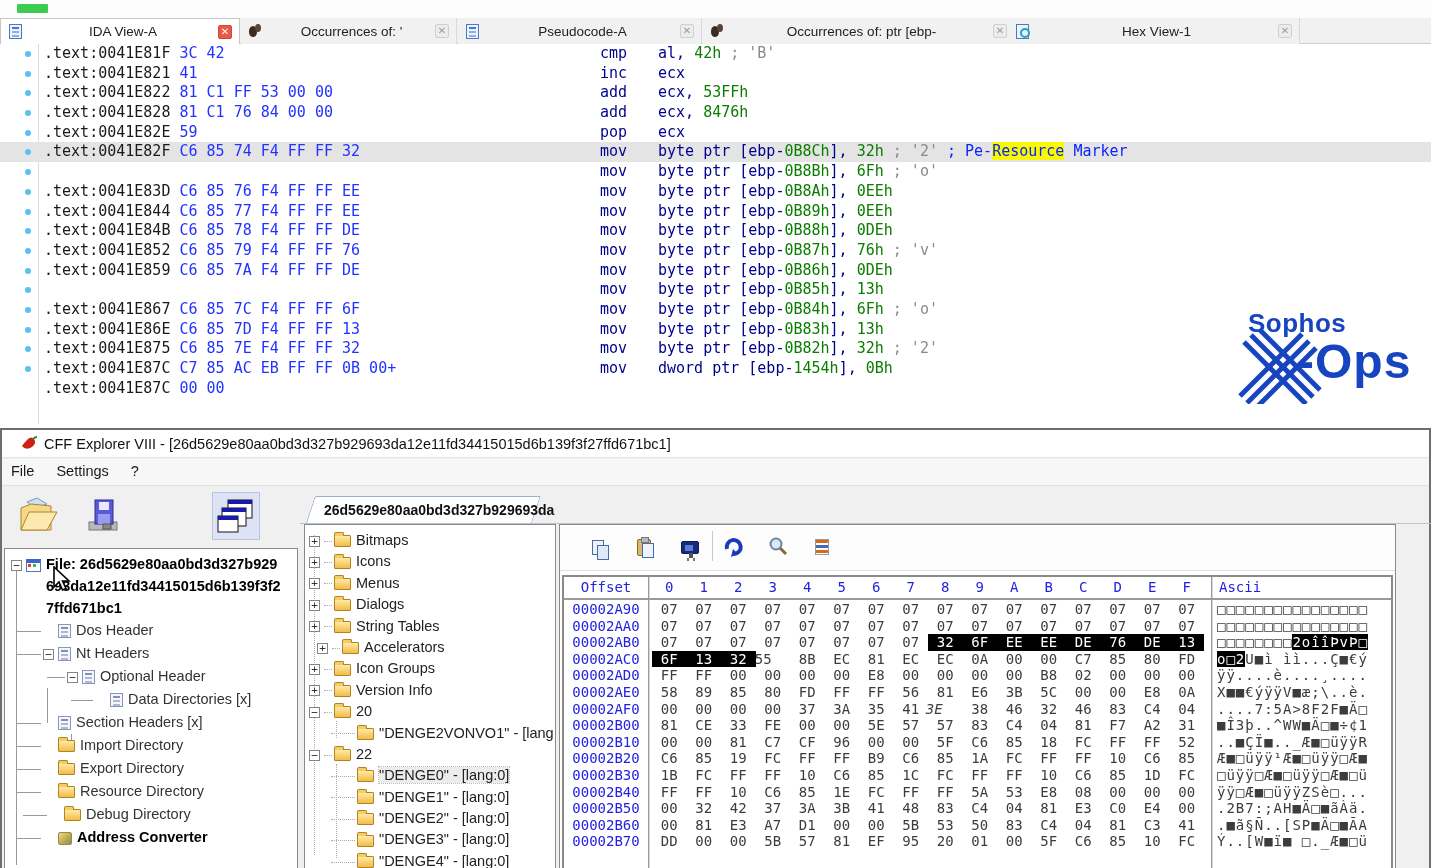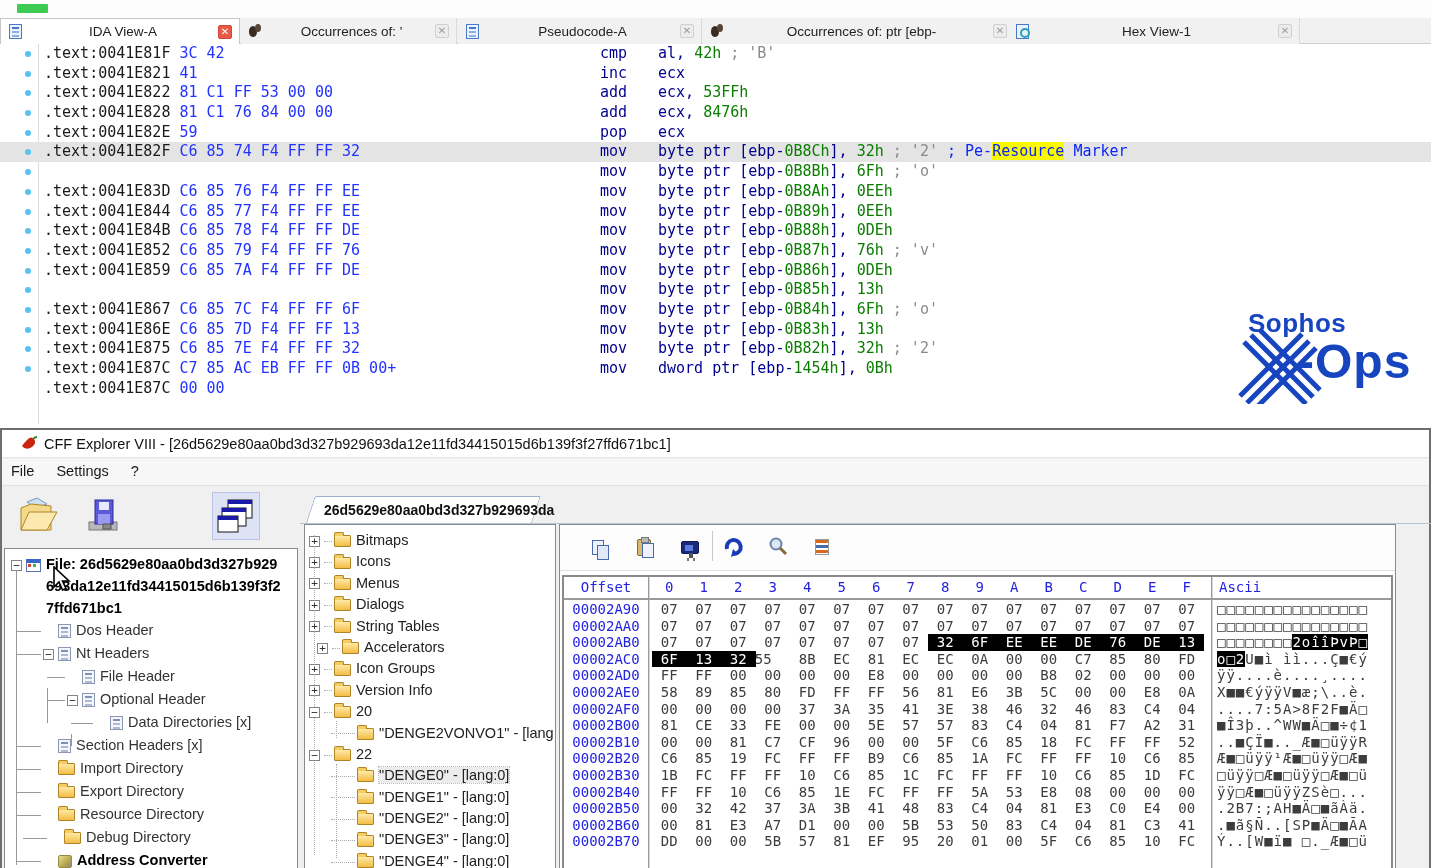--- a/index.html
+++ b/index.html
@@ -241,21 +241,20 @@
       </div>
     </div>
 
     <div class="left-panel" id="left-tree">
       <div class="trunk" style="left:11px; top:20px; height:296px"></div>
       <div class="trunk" style="left:42px; top:139px; height:35px"></div>
       <div class="trunk" style="left:66px; top:185px; height:12px"></div>
     <div class="lt-row lt-root" style="padding-left: 6px;"><span class="expander">−</span><span class="ic ic-app"></span><span class="rlbl">File: 26d5629e80aa0bd3d327b929693da12e11fd34415015d6b139f3f27ffd671bc1</span></div>
         <div class="lt-row" style="padding-left: 12px;"><span class="dash" style="width: 24px;"></span><span class="spacer13"></span><span class="ic ic-doc"></span><span>Dos Header</span></div>
         <div class="lt-row" style="padding-left: 12px;"><span class="dash" style="width: 24px;"></span><span class="expander">−</span><span class="ic ic-doc"></span><span>Nt Headers</span></div>
-        <div class="lt-row" style="padding-left: 42px;"><span class="dash" style="width: 18px;"></span><span class="spacer13"></span><span class="ic ic-doc"></span><span>File Header</span></div>
         <div class="lt-row" style="padding-left: 42px;"><span class="dash" style="width: 18px;"></span><span class="expander">−</span><span class="ic ic-doc"></span><span>Optional Header</span></div>
         <div class="lt-row" style="padding-left: 66px;"><span class="dash" style="width: 22px;"></span><span class="spacer13"></span><span class="ic ic-doc"></span><span>Data Directories [x]</span></div>
         <div class="lt-row" style="padding-left: 12px;"><span class="dash" style="width: 24px;"></span><span class="spacer13"></span><span class="ic ic-doc"></span><span>Section Headers [x]</span></div>
         <div class="lt-row" style="padding-left: 12px;"><span class="dash" style="width: 24px;"></span><span class="spacer13"></span><span class="ic ic-folder"></span><span>Import Directory</span></div>
         <div class="lt-row" style="padding-left: 12px;"><span class="dash" style="width: 24px;"></span><span class="spacer13"></span><span class="ic ic-folder"></span><span>Export Directory</span></div>
         <div class="lt-row" style="padding-left: 12px;"><span class="dash" style="width: 24px;"></span><span class="spacer13"></span><span class="ic ic-folder"></span><span>Resource Directory</span></div>
         <div class="lt-row" style="padding-left: 18px;"><span class="dash" style="width: 24px;"></span><span class="spacer13"></span><span class="ic ic-folder"></span><span>Debug Directory</span></div>
         <div class="lt-row" style="padding-left: 12px;"><span class="dash" style="width: 24px;"></span><span class="spacer13"></span><span class="ic ic-tool"></span><span class="lt-bold">Address Converter</span></div>
       </div>
 
@@ -465,21 +464,21 @@
             <div class="hx-row" style="top: 123.6px;">
               <span class="hx-off">00002AF0</span>
               <span class="hx-b" style="left: 88px;">00</span>
               <span class="hx-b" style="left: 122.5px;">00</span>
               <span class="hx-b" style="left: 157px;">00</span>
               <span class="hx-b" style="left: 191.5px;">00</span>
               <span class="hx-b" style="left: 226px;">37</span>
               <span class="hx-b" style="left: 260.5px;">3A</span>
               <span class="hx-b" style="left: 295px;">35</span>
               <span class="hx-b" style="left: 329.5px;">41</span>
-              <span class="hx-b" style="left: 364px;">3E</span>
+              <span class="hx-b" style="left: 353px; font-style: italic;">3E</span>
               <span class="hx-b" style="left: 398.5px;">38</span>
               <span class="hx-b" style="left: 433px;">46</span>
               <span class="hx-b" style="left: 467.5px;">32</span>
               <span class="hx-b" style="left: 502px;">46</span>
               <span class="hx-b" style="left: 536.5px;">83</span>
               <span class="hx-b" style="left: 571px;">C4</span>
               <span class="hx-b" style="left: 605.5px;">04</span>
               <span class="hx-a"><span>....7:5A&gt;8F2F■Ä□</span></span>
             </div>
             <div class="hx-row" style="top: 140.2px;">

